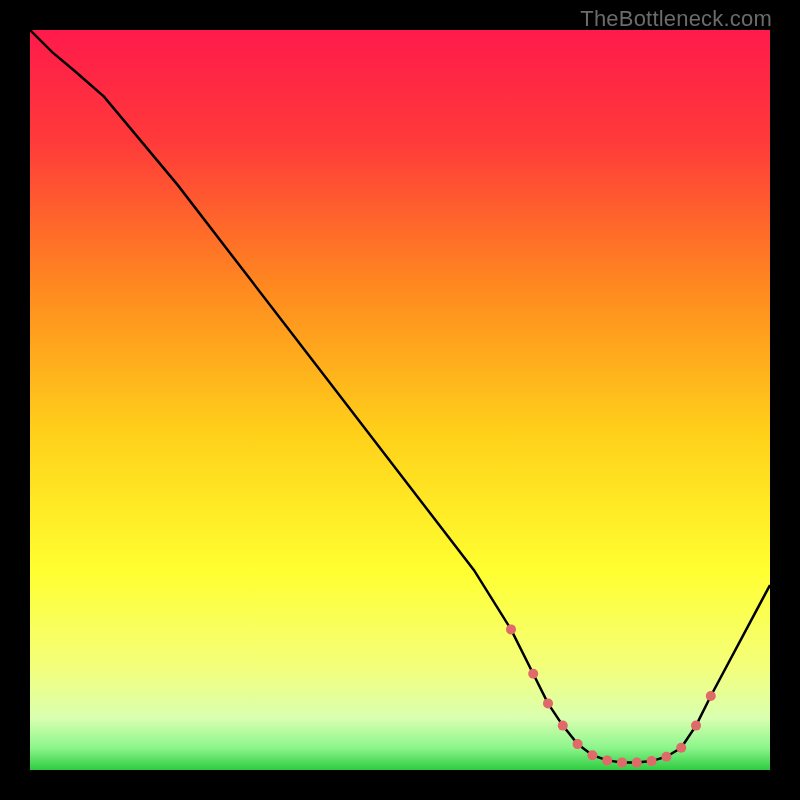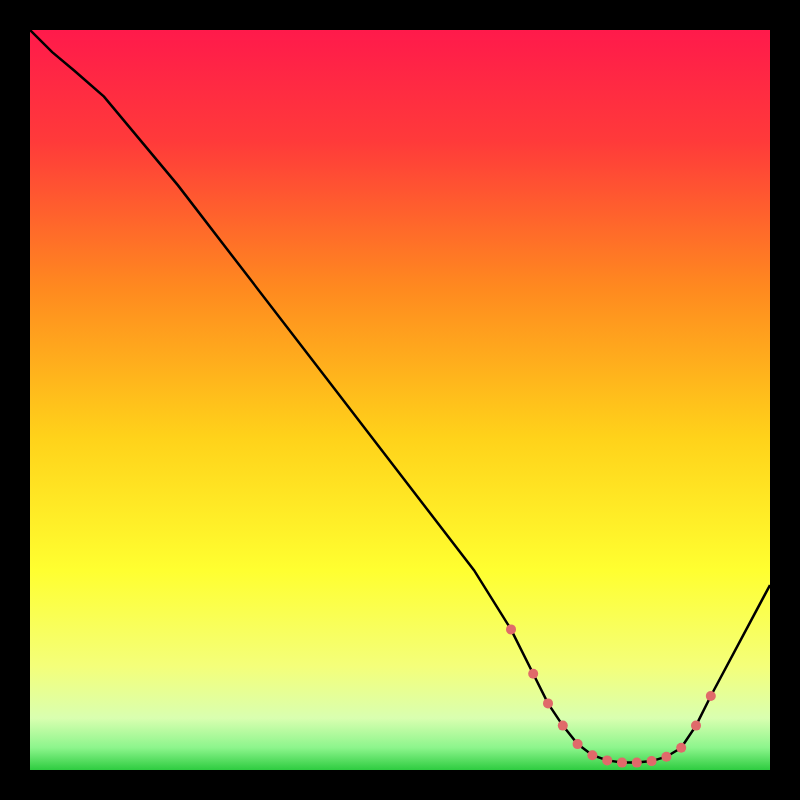--- a/index.html
+++ b/index.html
@@ -32,20 +32,21 @@
     font-size: 22px;
     font-weight: 500;
     letter-spacing: 0.2px;
   }
   svg { display: block; }
 </style>
 </head>
 <body>
 
 <div class="frame">
+  <div class="watermark">TheBottleneck.com</div>
 
   <div class="plot">
     <svg id="chart-svg" width="740" height="740" viewBox="0 0 740 740">
       <defs>
         <linearGradient id="bg-grad" x1="0" y1="0" x2="0" y2="1">
             <stop offset="0%" stop-color="#ff1a4b"></stop>
             <stop offset="15%" stop-color="#ff3a3a"></stop>
             <stop offset="35%" stop-color="#ff8a1f"></stop>
             <stop offset="55.00000000000001%" stop-color="#ffd21a"></stop>
             <stop offset="73%" stop-color="#ffff30"></stop>

